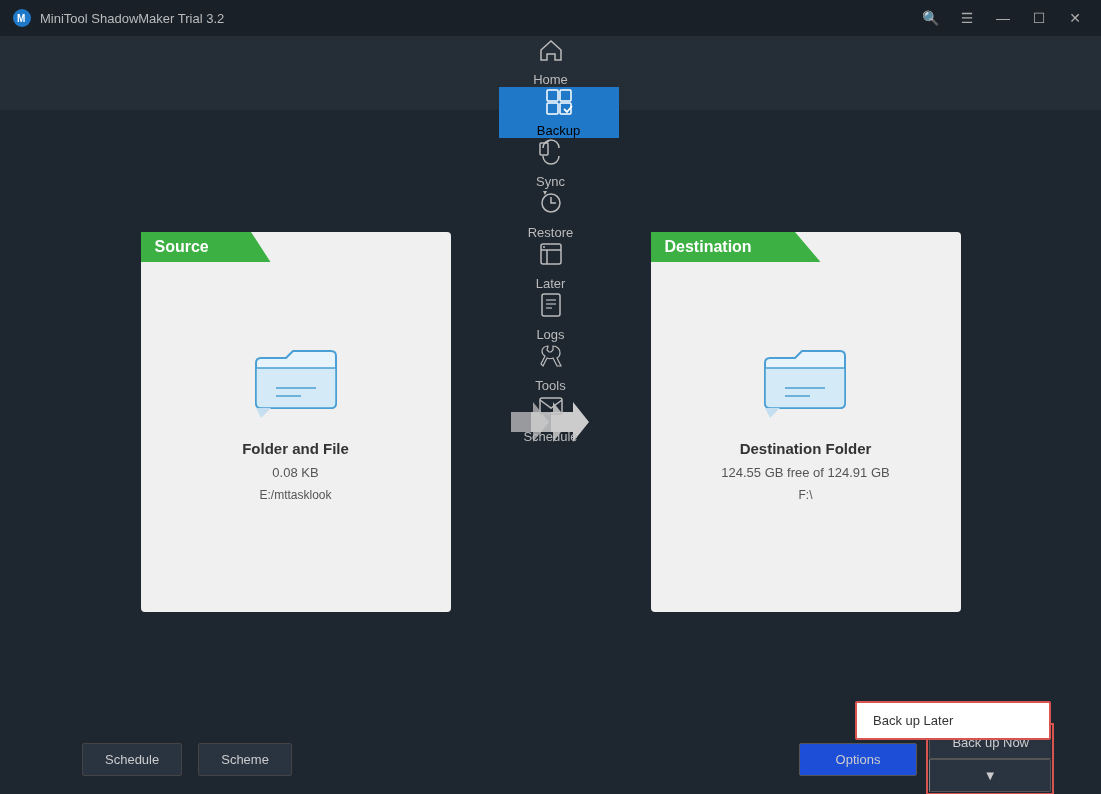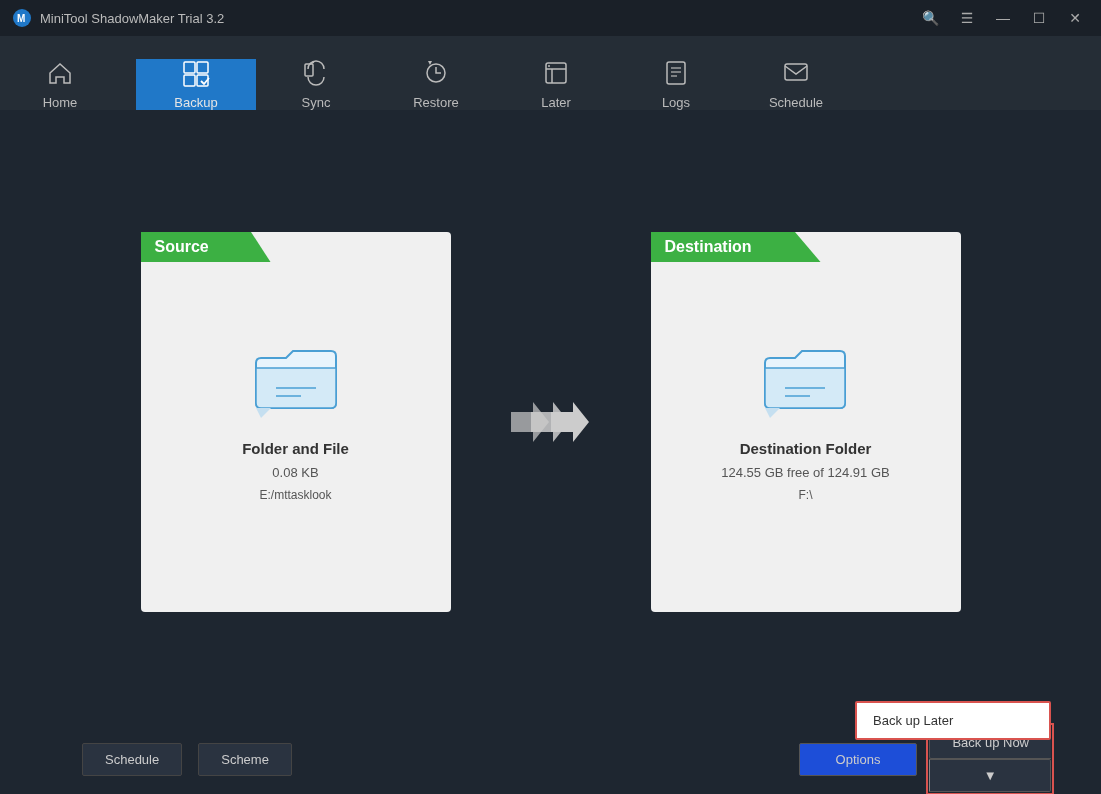--- a/index.html
+++ b/index.html
@@ -50,37 +50,38 @@
       display: flex;
       align-items: center;
       justify-content: center;
     }
 
     
     #nav {
       display: flex;
       background: #252d36;
       height: 74px;
-      align-items: flex-end;
+      align-items: center;
+      flex-direction: column;
     }
     .nav-item {
       display: flex;
       flex-direction: column;
       align-items: center;
       justify-content: center;
       width: 120px;
       cursor: pointer;
       color: #bbb;
       font-size: 13px;
       gap: 4px;
       position: relative;
     }
     .nav-item.active {
       background: #2078c8;
-      color: #e5e5e5;
+      color: #000000;
       margin-left: 16px;
     }
     .nav-icon {
       font-size: 22px;
       line-height: 1;
     }
 
     
     #main {
       padding: 30px 50px 20px 50px;
@@ -337,20 +338,28 @@
       <svg width="28" height="28" viewBox="0 0 28 28" fill="none">
         <rect x="5" y="3" width="18" height="22" rx="2" stroke="#bbb" stroke-width="1.5" fill="none"></rect>
         <line x1="9" y1="9" x2="19" y2="9" stroke="#bbb" stroke-width="1.2"></line>
         <line x1="9" y1="13" x2="19" y2="13" stroke="#bbb" stroke-width="1.2"></line>
         <line x1="9" y1="17" x2="15" y2="17" stroke="#bbb" stroke-width="1.2"></line>
       </svg>
     </span>
     <span>Logs</span>
   </div>
 
+  <div class="nav-item">
+    <span class="nav-icon">
+      <svg width="28" height="28" viewBox="0 0 28 28" fill="none">
+        <path d="M16 4 C20 4 23 7 23 11 C23 13 22 15 20 16 L24 24 L20 24 L16 16 C14 17 12 17 10 16 L6 24 L4 22 L8 14 C6 13 5 11 5 9 C5 6 8 4 11 4 L10 8 L12 10 L14 10 L16 8 Z" stroke="#bbb" stroke-width="1.2" fill="none"></path>
+      </svg>
+    </span>
+    <span>Tools</span>
+  </div>
 
   <div class="nav-item">
     <span class="nav-icon">
       <svg width="28" height="28" viewBox="0 0 28 28" fill="none">
         <rect x="3" y="5" width="22" height="16" rx="2" stroke="#bbb" stroke-width="1.5" fill="none"></rect>
         <path d="M3 7 L14 15 L25 7" stroke="#bbb" stroke-width="1.5" fill="none"></path>
       </svg>
     </span>
     <span>Schedule</span>
   </div>

